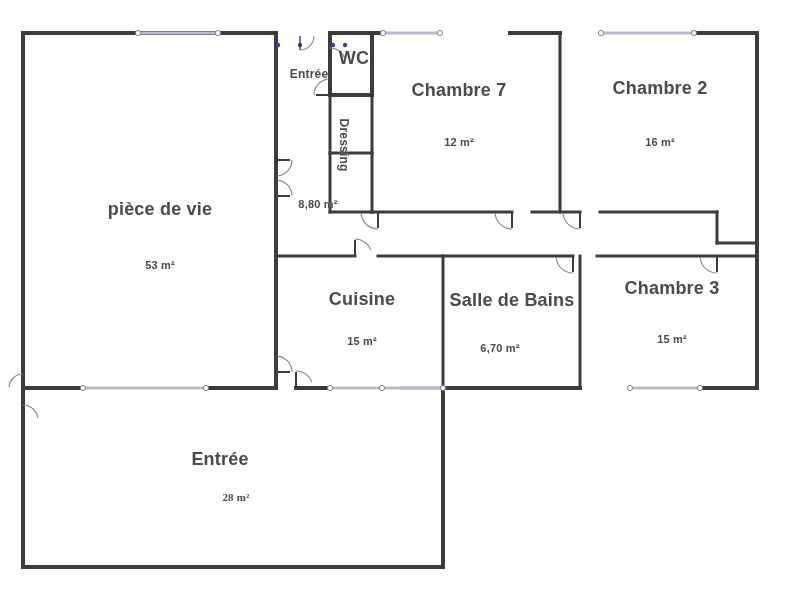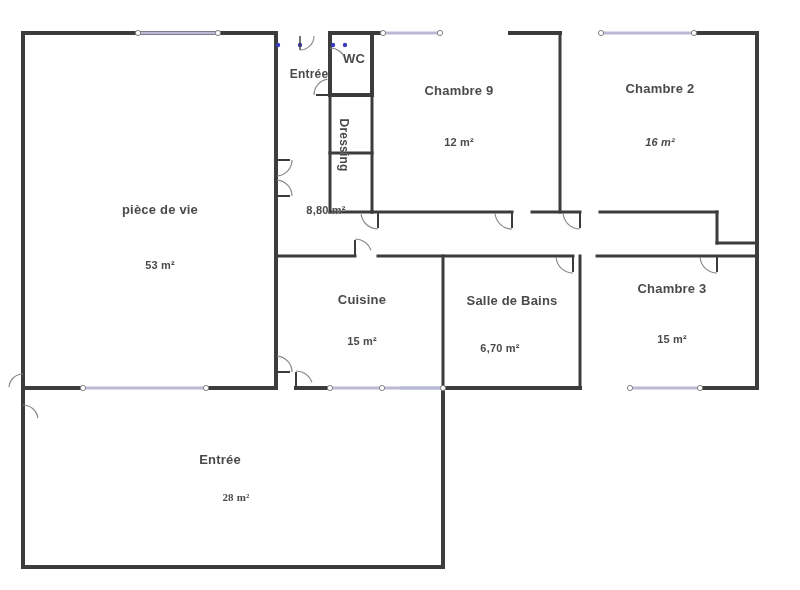--- a/index.html
+++ b/index.html
@@ -38,21 +38,21 @@
     position: absolute;
     text-align: center;
     color: #4a4a4a;
     font-weight: bold;
     letter-spacing: 0.2px;
     white-space: nowrap;
     transform: translate(-50%, -50%);
     text-shadow: 0 0 1px rgba(255,255,255,0.85);
   }
   .room-name {
-    font-size: 13px;
+    font-size: 18px;
   }
   .room-area {
     font-size: 11px;
   }
   .rot90 {
     transform: translate(-50%, -50%) rotate(90deg);
   }
   .small {
     font-size: 12px;
   }
@@ -166,27 +166,27 @@
   <div class="room-label-layer">
 
     <div class="room-label room-name" style="left:160px; top:209px;">pièce de vie</div>
     <div class="room-label room-area" style="left:160px; top:265px;">53 m²</div>
 
     <div class="room-label room-name small" style="left:309px; top:74px;">Entrée</div>
 
     <div class="room-label room-name" style="left:354px; top:58px;">WC</div>
 
     <div class="room-label room-name rot90 small" style="left:344px; top:145px;">Dressing</div>
-    <div class="room-label room-area" style="left:326px; top:204px;margin-top:6px;">8,80 m²</div>
+    <div class="room-label room-area" style="left:318px; top:204px;">8,80 m²</div>
 
-    <div class="room-label room-name" style="left:459px; top:90px;">Chambre 9</div>
+    <div class="room-label room-name" style="left:459px; top:90px;">Chambre 7</div>
     <div class="room-label room-area" style="left:459px; top:142px;">12 m²</div>
 
     <div class="room-label room-name" style="left:660px; top:88px;">Chambre 2</div>
-    <div class="room-label room-area" style="left:660px; top:142px;font-style:italic;">16 m²</div>
+    <div class="room-label room-area" style="left:660px; top:142px;">16 m²</div>
 
     <div class="room-label room-name" style="left:672px; top:288px;">Chambre 3</div>
     <div class="room-label room-area" style="left:672px; top:339px;">15 m²</div>
 
     <div class="room-label room-name" style="left:362px; top:299px;">Cuisine</div>
     <div class="room-label room-area" style="left:362px; top:341px;">15 m²</div>
 
     <div class="room-label room-name" style="left:512px; top:300px;">Salle de Bains</div>
     <div class="room-label room-area" style="left:500px; top:348px;">6,70 m²</div>
 

